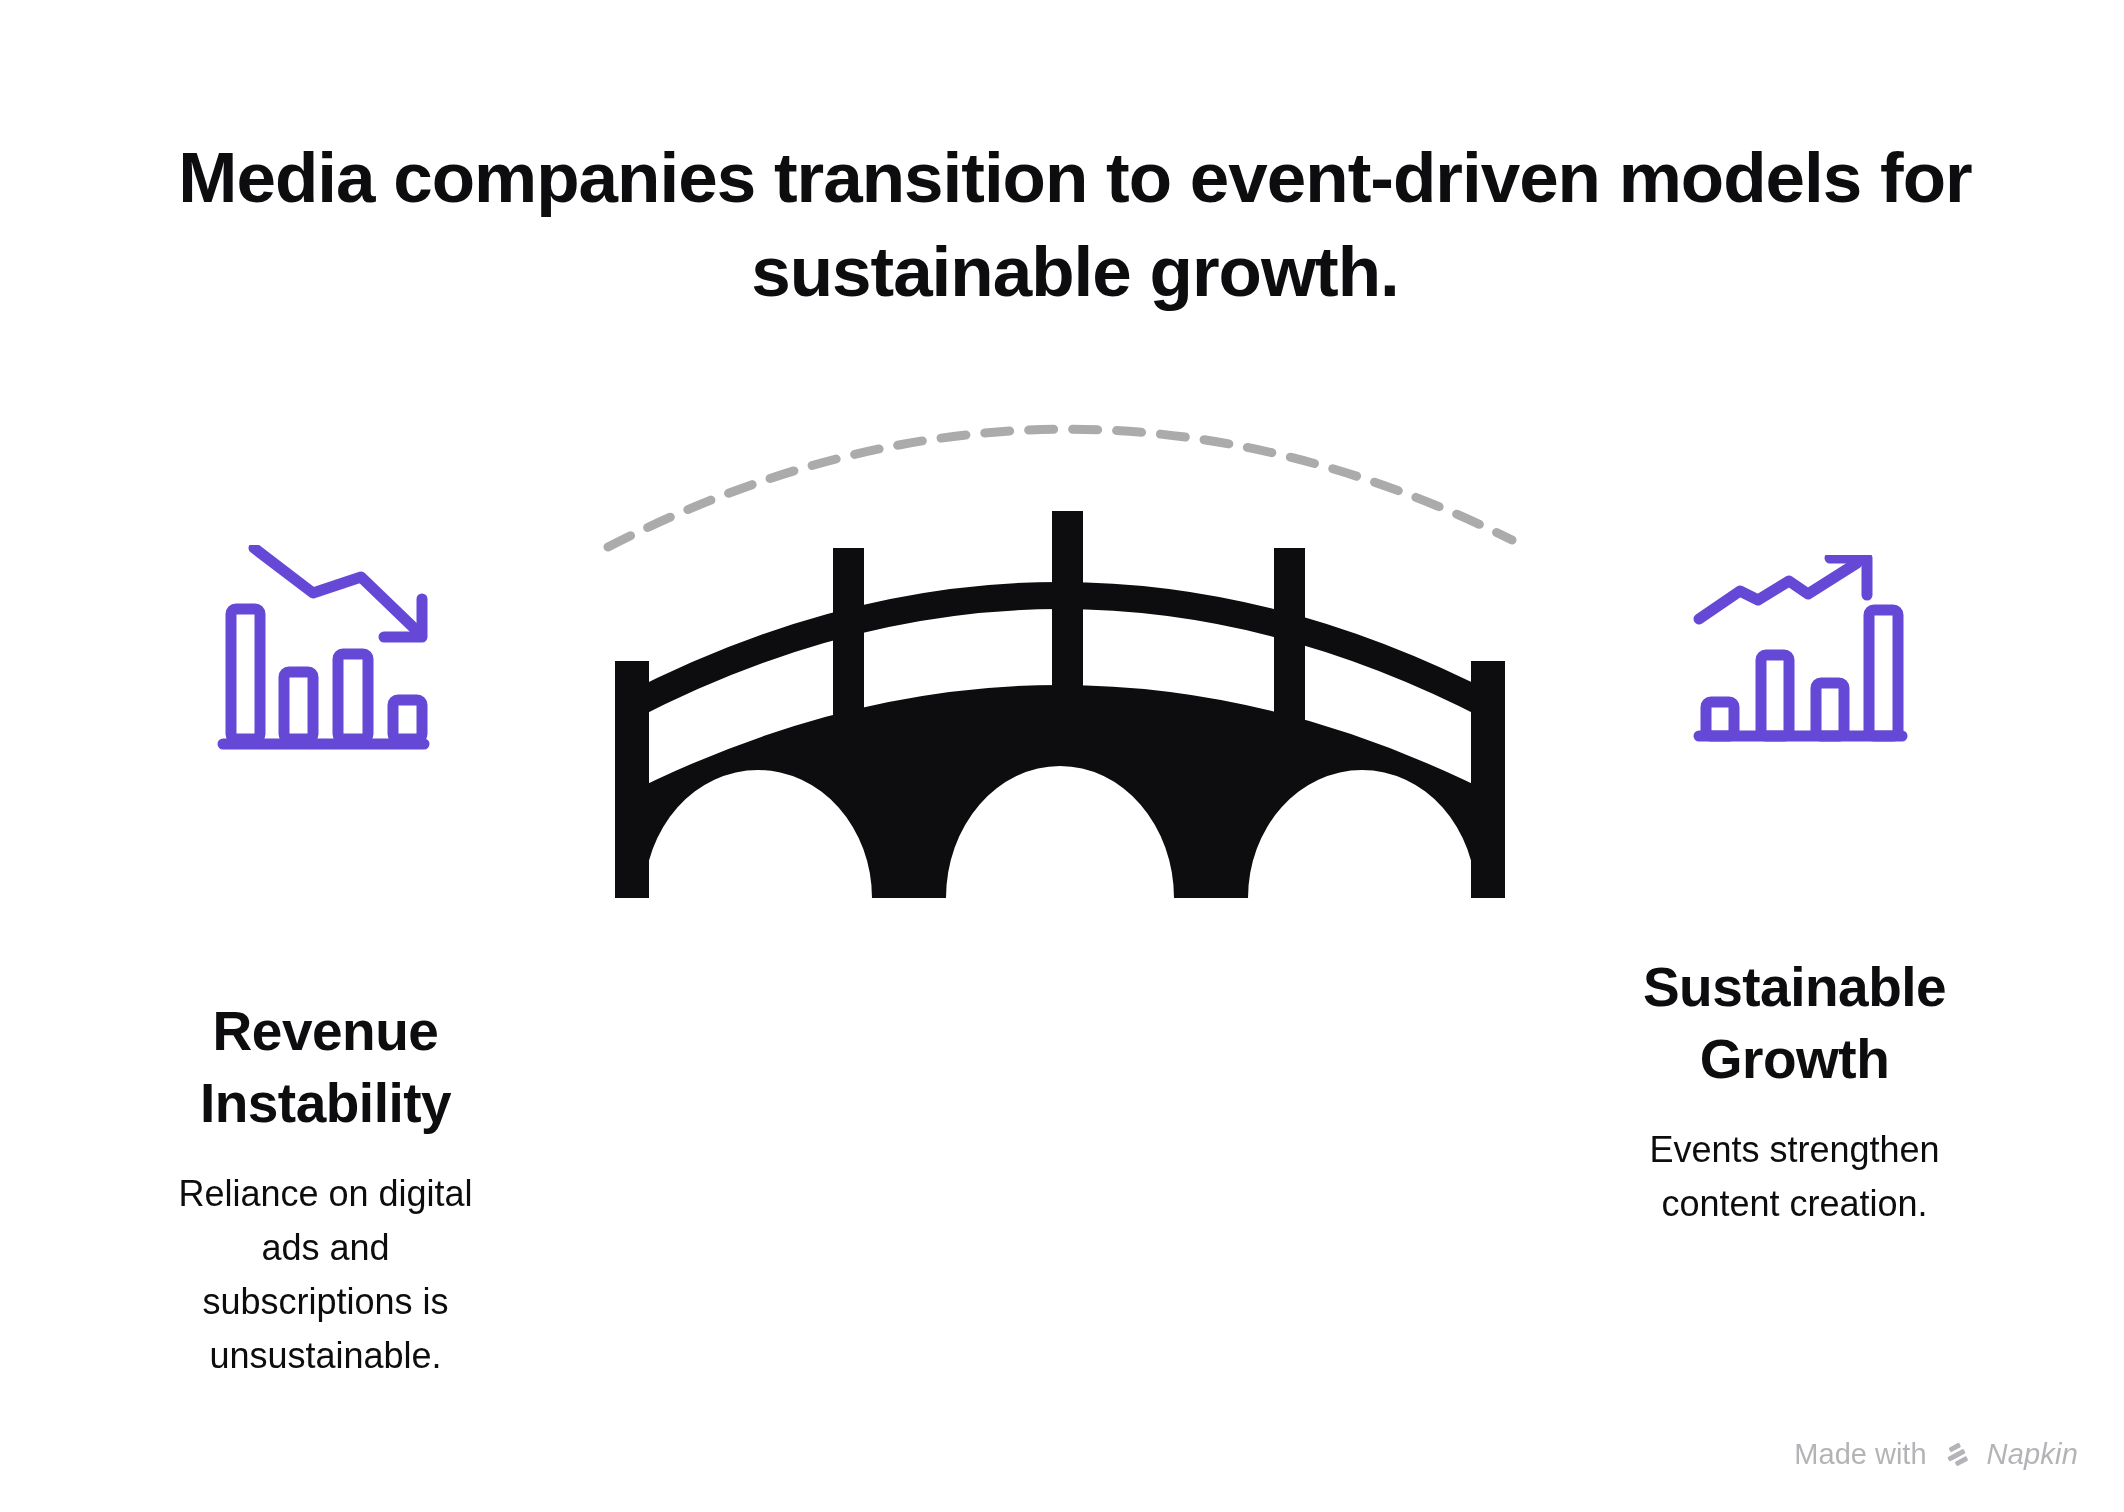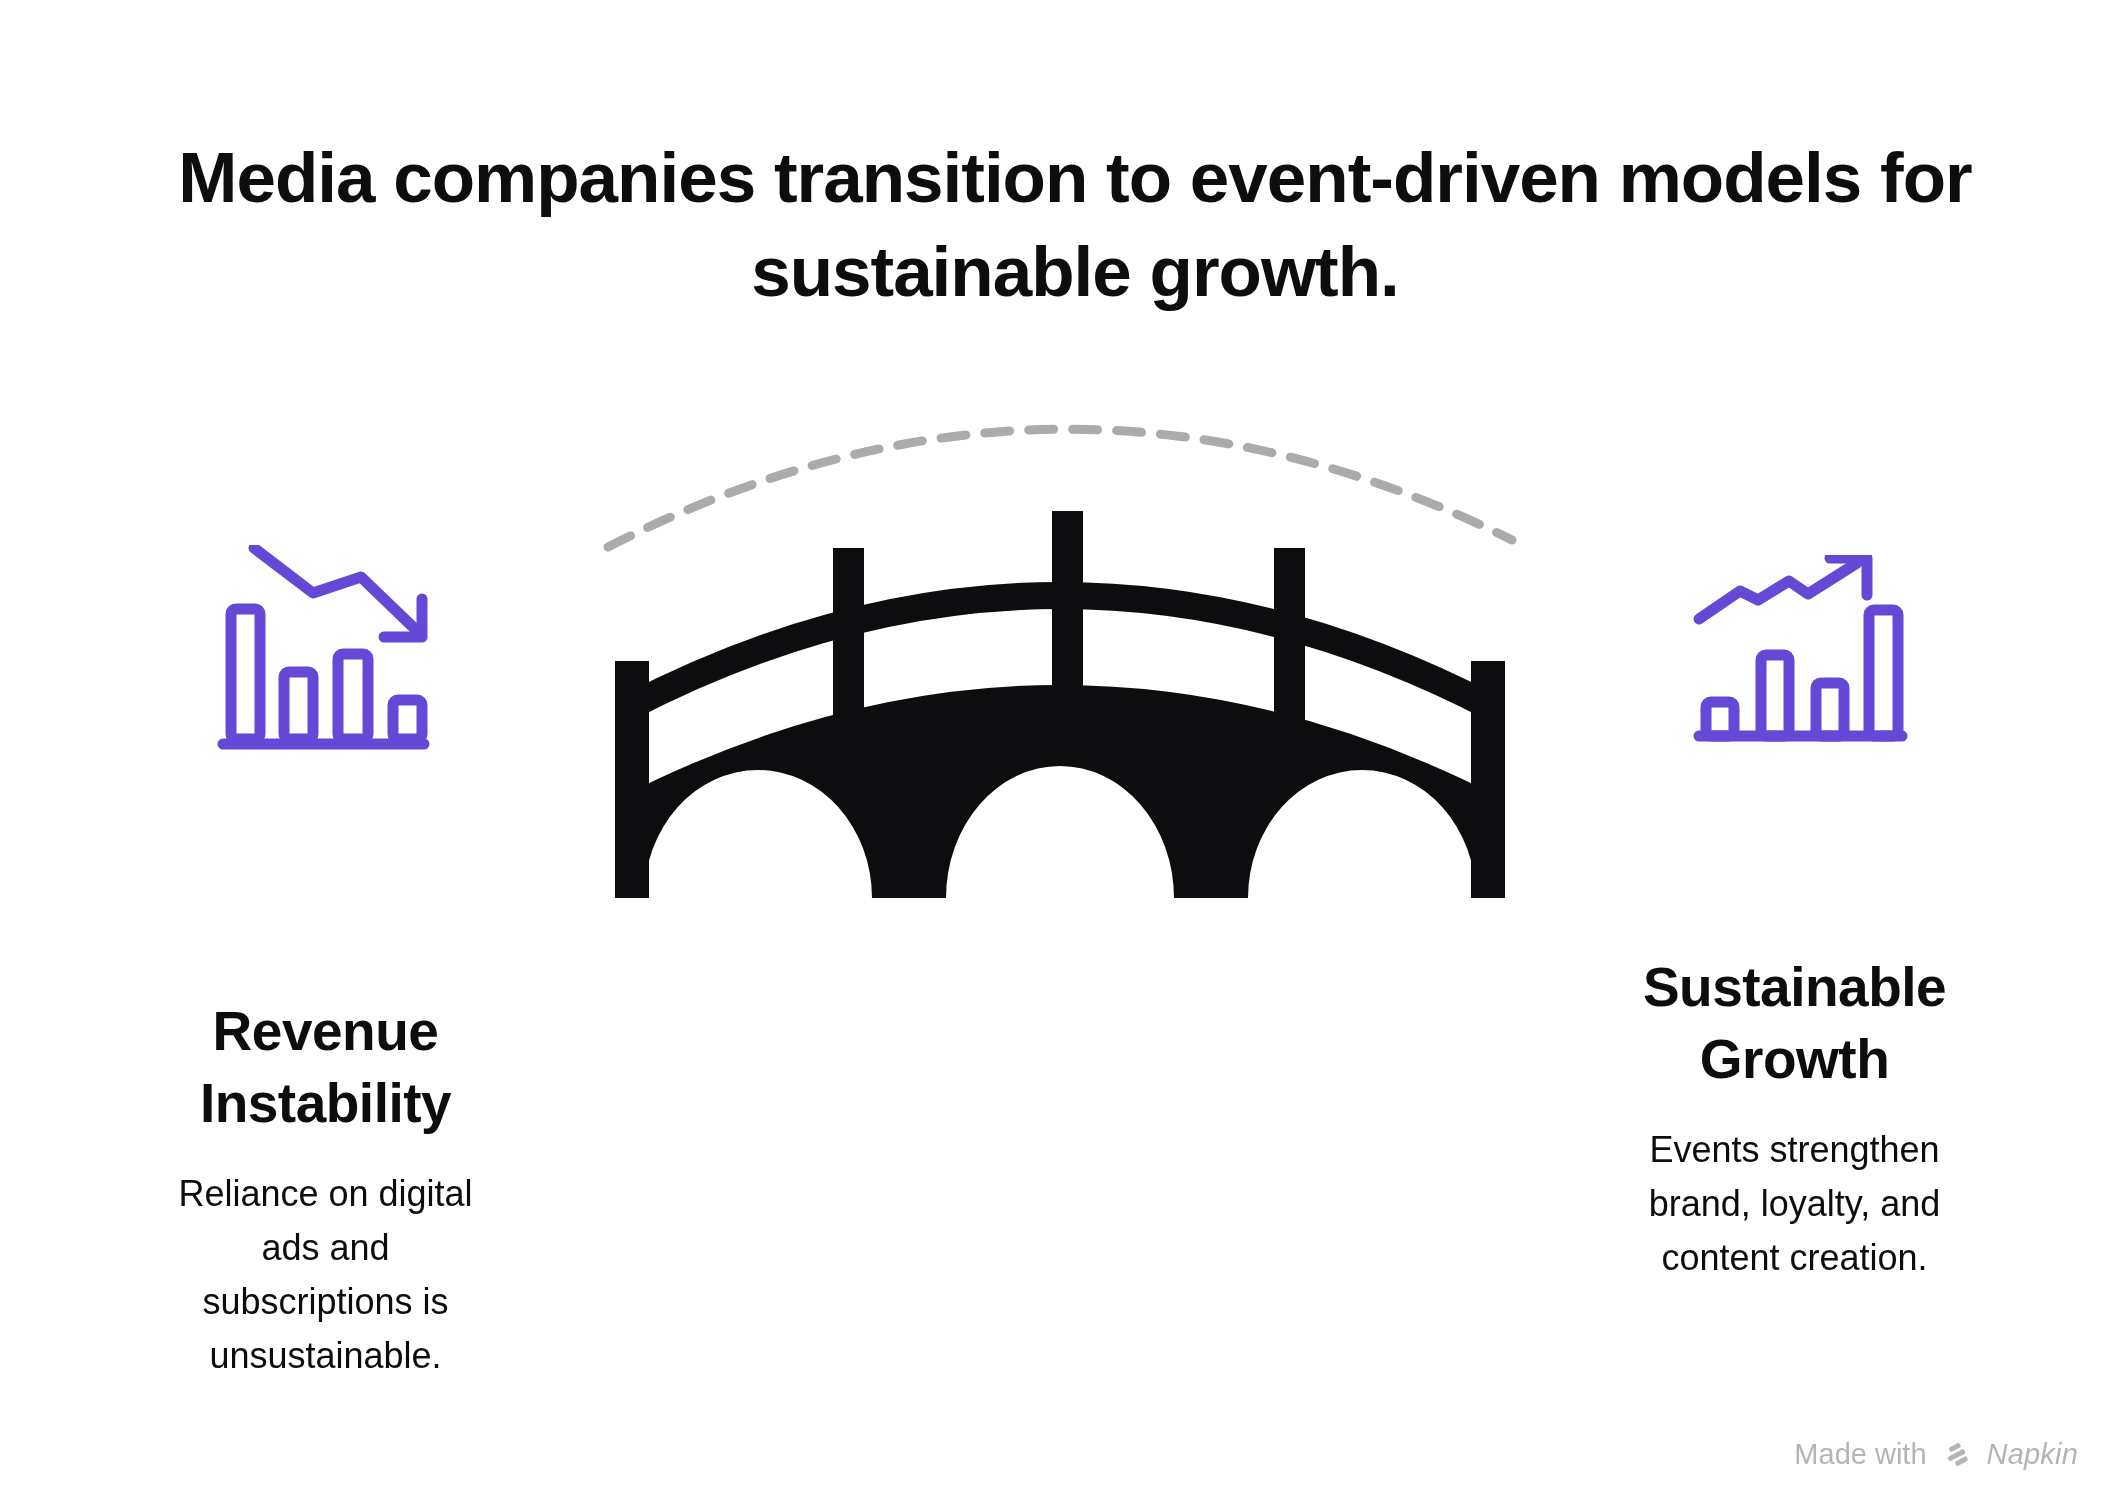--- a/index.html
+++ b/index.html
@@ -110,21 +110,20 @@
     </p>
   </section>
 
   <section class="text-block tb-right">
     <h2>
       <span class="hline">Sustainable</span>
       <span class="hline">Growth</span>
     </h2>
     <p>
       <span class="bline">Events strengthen</span>
-      <span class="bline">brand, loyalty, and</span>
       <span class="bline">content creation.</span>
     </p>
   </section>
 
   <div class="watermark">
     <span>Made with</span>
     <svg viewBox="0 0 26 26" width="28" height="28">
       <g class="fill-wm" transform="rotate(-28 13 13)">
         <rect x="9" y="3.5" width="11" height="4.6" rx="1.2"></rect>
         <rect x="4" y="10.6" width="17" height="4.6" rx="1.2"></rect>

